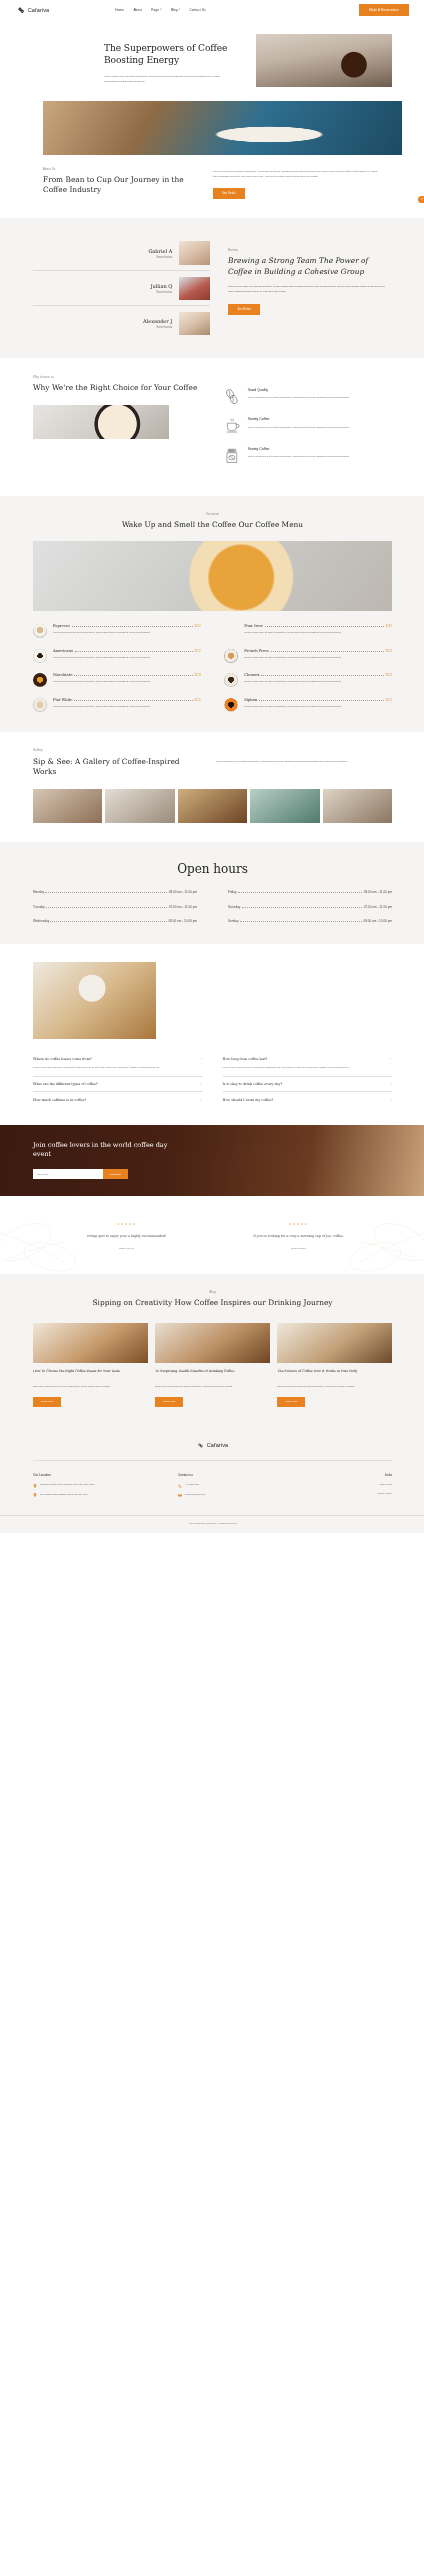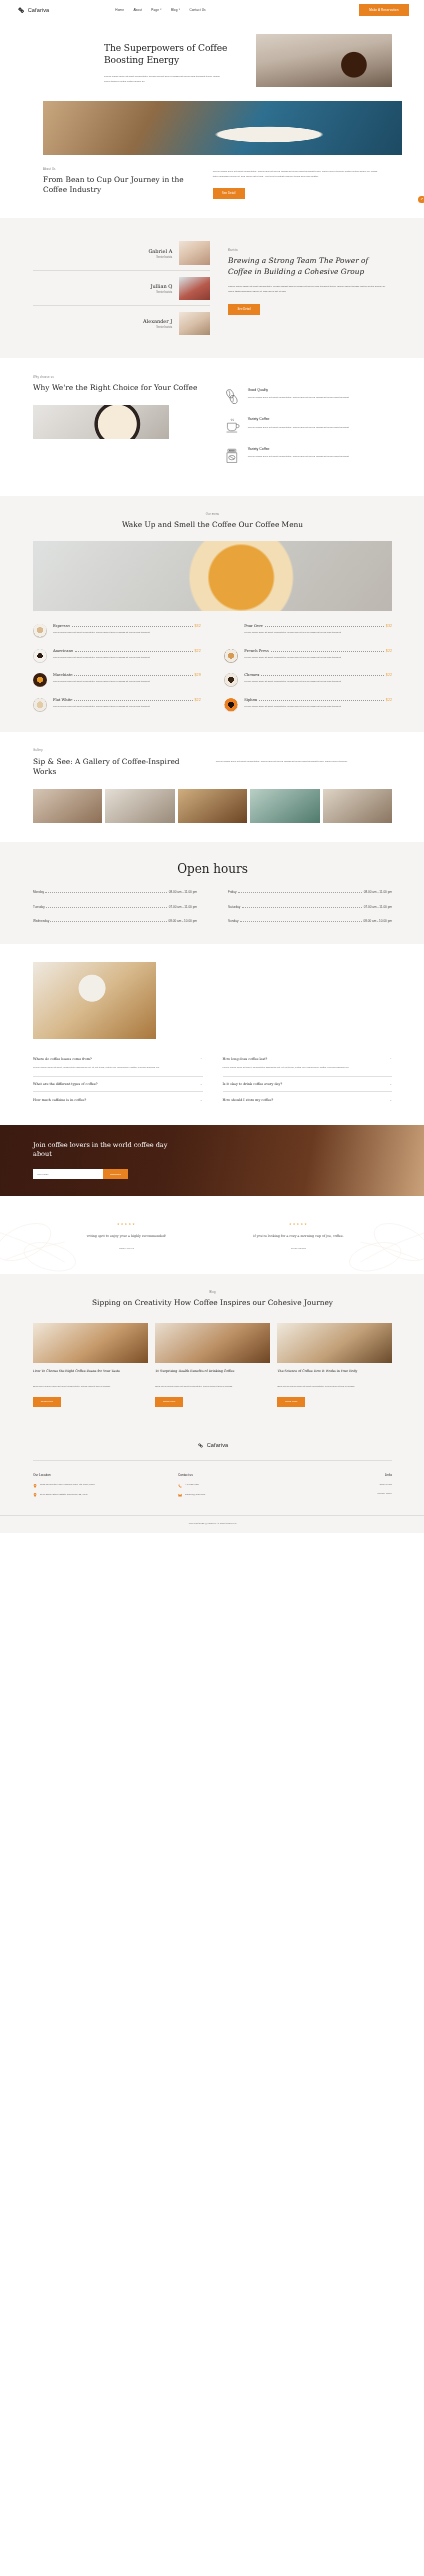--- a/index.html
+++ b/index.html
@@ -541,21 +541,21 @@
             <span class="q-txt serif">How should I store my coffee?</span>
             <span class="q-chev">⌄</span>
           </div>
       </div>
     </div>
   </div>
 </div>
 
 <div class="cta ph ph-dark">
   <div class="cta-in">
-    <h2 class="cta-h serif">Join coffee lovers in the world coffee day about</h2>
+    <h2 class="cta-h serif">Join coffee lovers in the world coffee day event</h2>
     <div class="cta-form">
       <input class="cta-input" placeholder="Your email" style="">
       <button class="cta-sub">Subscribe</button>
     </div>
   </div>
 </div>
 
 <div class="testi">
   <svg class="leaf" style="left:-11.8px;top:5.9px;" width="106" height="88" viewBox="0 0 180 150" fill="none" stroke="#b06a2c" stroke-width="1">
     <ellipse cx="60" cy="70" rx="50" ry="26" transform="rotate(-25 60 70)"></ellipse>
@@ -579,21 +579,21 @@
       <div class="stars">★★★★★</div>
       <div class="t-quote serif">If you're looking for a cozy a morning cup of joe, coffee.</div>
       <div class="t-name">Serga Sandro</div>
     </div>
   </div>
 </div>
 
 <div class="sec-grey">
   <div class="wrap blog">
     <div class="eyebrow">Blog</div>
-    <h2 class="h2 serif">Sipping on Creativity How Coffee Inspires our Cohesive Journey</h2>
+    <h2 class="h2 serif">Sipping on Creativity How Coffee Inspires our Drinking Journey</h2>
     <div class="blog-grid">
       <div>
         <div class="b-img ph ph-b1"></div>
         <div class="b-ttl serif">How To Choose the Right Coffee Beans for Your Taste</div>
         <div class="b-desc">Blog lorem ipsum dolor sit amet consectetur. Turpis laoreet sed id massa.</div>
         <a class="b-btn">Read More</a>
       </div>
       <div>
         <div class="b-img ph ph-b2"></div>
         <div class="b-ttl serif">10 Surprising Health Benefits of Drinking Coffee</div>

